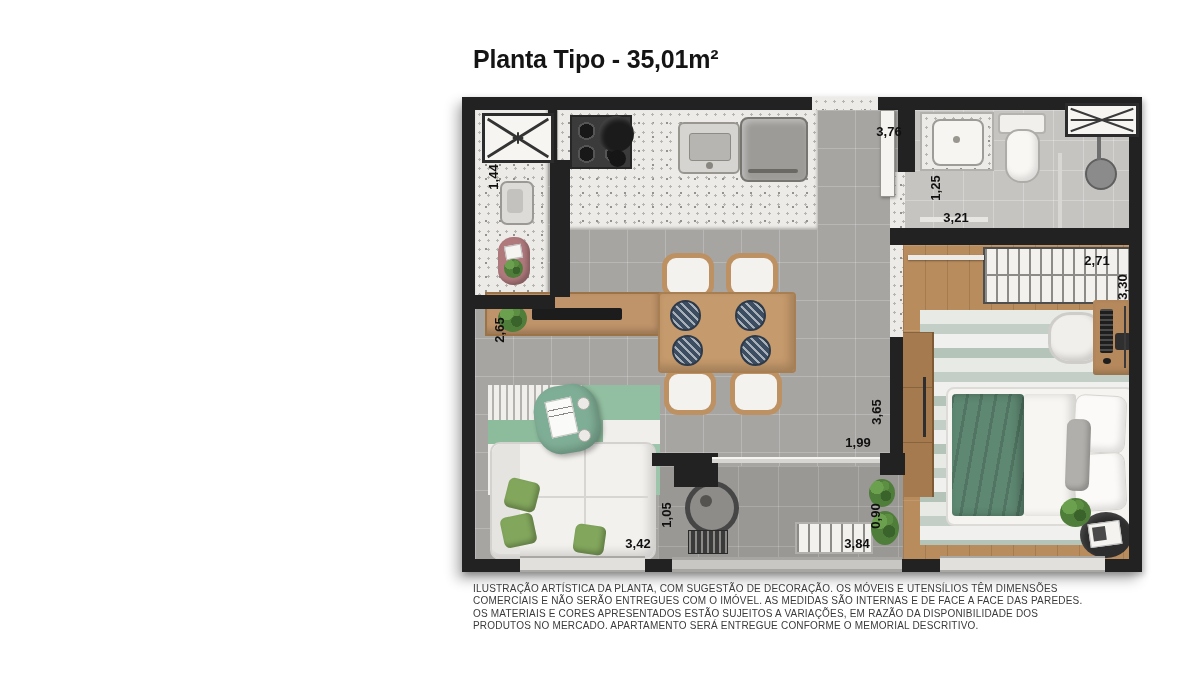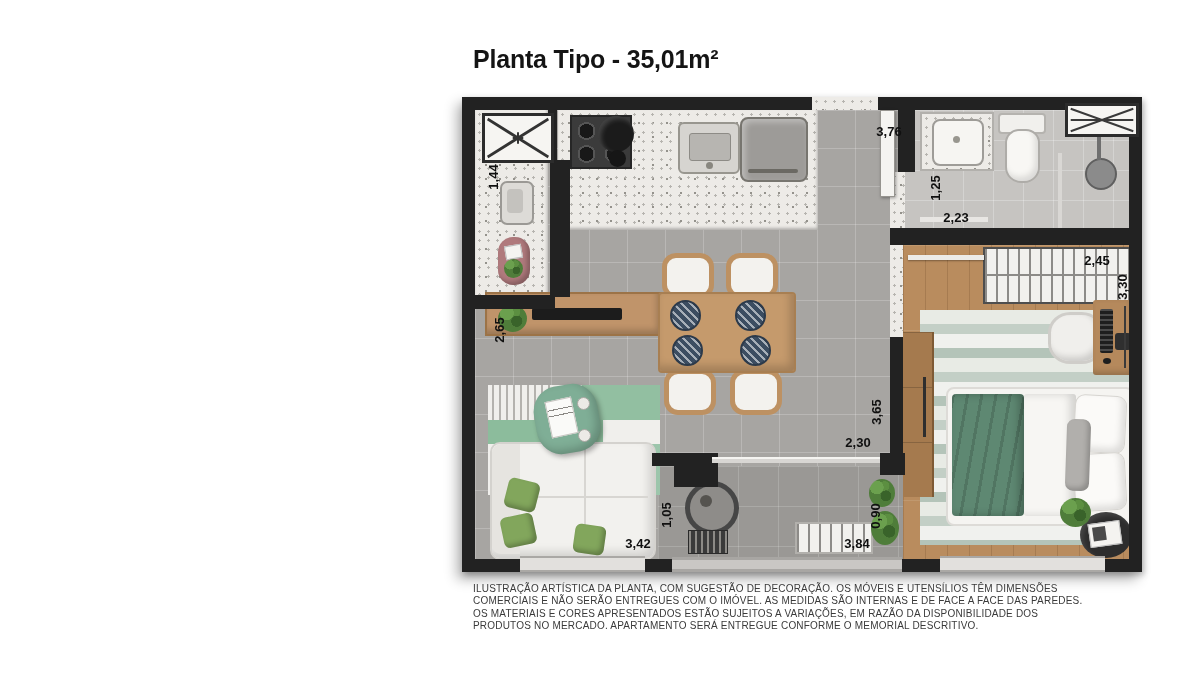--- a/index.html
+++ b/index.html
@@ -231,25 +231,25 @@
 
   <div class="abs z30" style="left:418px;top:13px;width:13px;height:85px;background:#f5f4f1;border:1px solid #96948f;box-shadow:1px 1px 3px rgba(0,0,0,.35);z-index:30;"></div>
 
   <div class="window" style="left:58px;top:459px;width:125px;height:16px;"></div>
   <div class="abs" style="left:210px;top:460px;width:230px;height:15px;background:#c9c7c4;box-shadow:inset 0 3px 0 #a8a6a3,inset 0 -3px 0 #a8a6a3;z-index:25;"></div>
   <div class="window" style="left:478px;top:459px;width:165px;height:16px;"></div>
 
   <span class="dim v" style="left:31px;top:80px;">1,44</span>
   <span class="dim" style="left:407px;top:34px;margin-left:20px;">3,76</span>
   <span class="dim v" style="left:473px;top:91px;">1,25</span>
-  <span class="dim" style="left:494px;top:120px;">2,23</span>
-  <span class="dim" style="left:635px;top:163px;">2,45</span>
+  <span class="dim" style="left:494px;top:120px;">3,21</span>
+  <span class="dim" style="left:635px;top:163px;">2,71</span>
   <span class="dim v" style="left:660px;top:190px;">3,30</span>
   <span class="dim v" style="left:37px;top:233px;">2,65</span>
   <span class="dim v" style="left:414px;top:315px;">3,65</span>
-  <span class="dim" style="left:396px;top:345px;">2,30</span>
+  <span class="dim" style="left:396px;top:345px;">1,99</span>
   <span class="dim v" style="left:204px;top:418px;">1,05</span>
   <span class="dim v" style="left:413px;top:419px;">0,90</span>
   <span class="dim" style="left:176px;top:446px;">3,42</span>
   <span class="dim" style="left:395px;top:446px;">3,84</span>
 </div>
 
 <p class="disclaimer">ILUSTRAÇÃO ARTÍSTICA DA PLANTA, COM SUGESTÃO DE DECORAÇÃO. OS MÓVEIS E UTENSÍLIOS TÊM DIMENSÕES COMERCIAIS E NÃO SERÃO ENTREGUES COM O IMÓVEL. AS MEDIDAS SÃO INTERNAS E DE FACE A FACE DAS PAREDES. OS MATERIAIS E CORES APRESENTADOS ESTÃO SUJEITOS A VARIAÇÕES, EM RAZÃO DA DISPONIBILIDADE DOS PRODUTOS NO MERCADO. APARTAMENTO SERÁ ENTREGUE CONFORME O MEMORIAL DESCRITIVO.</p>
 
 </body></html>

